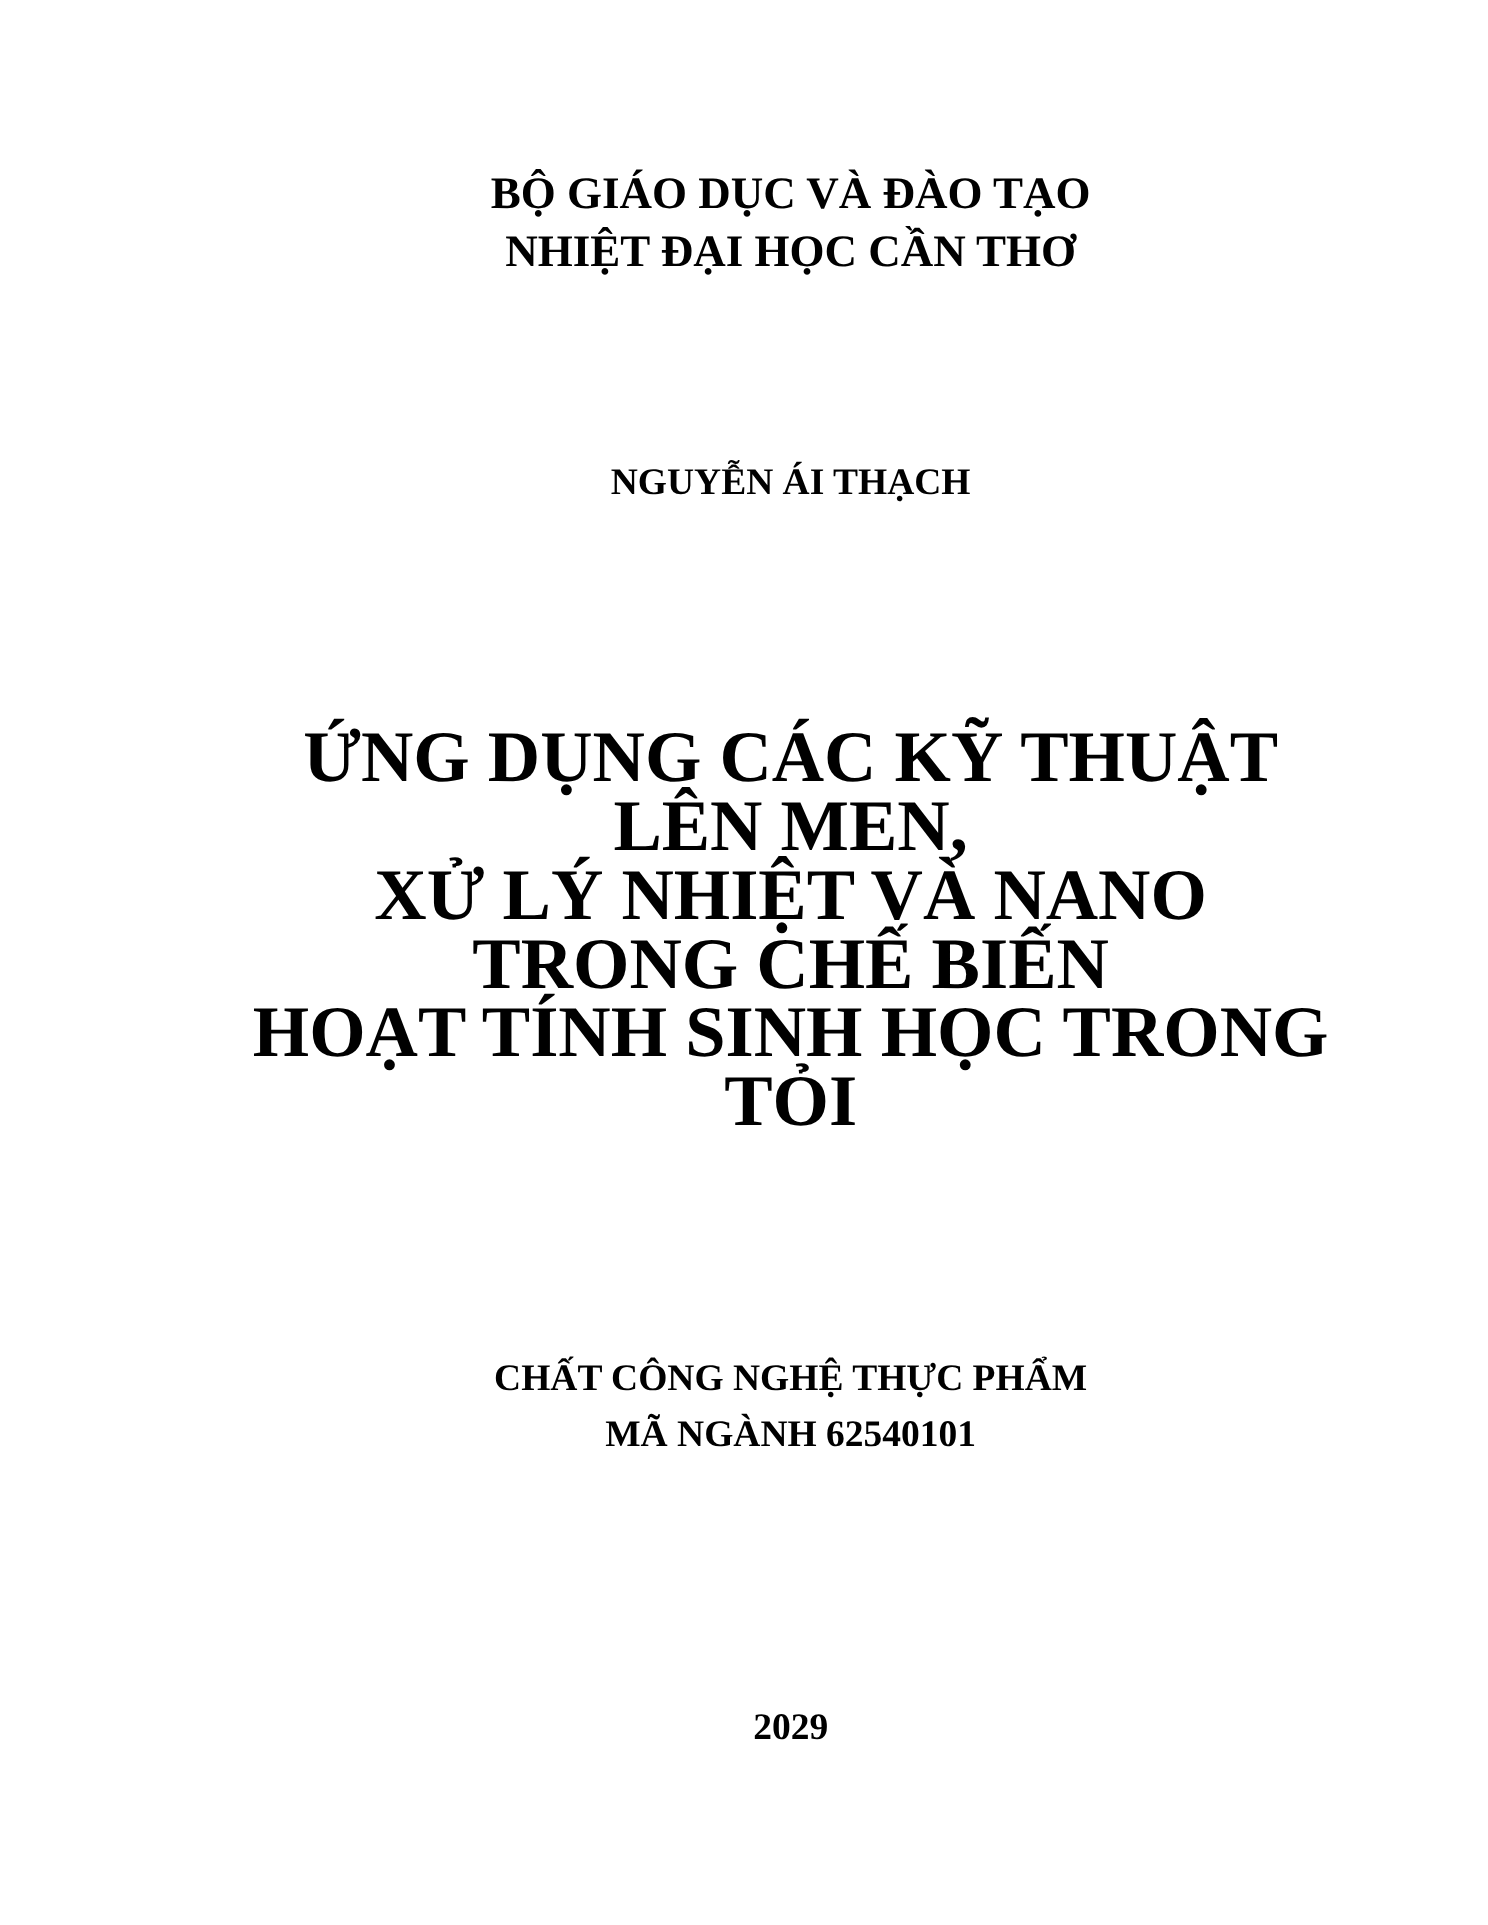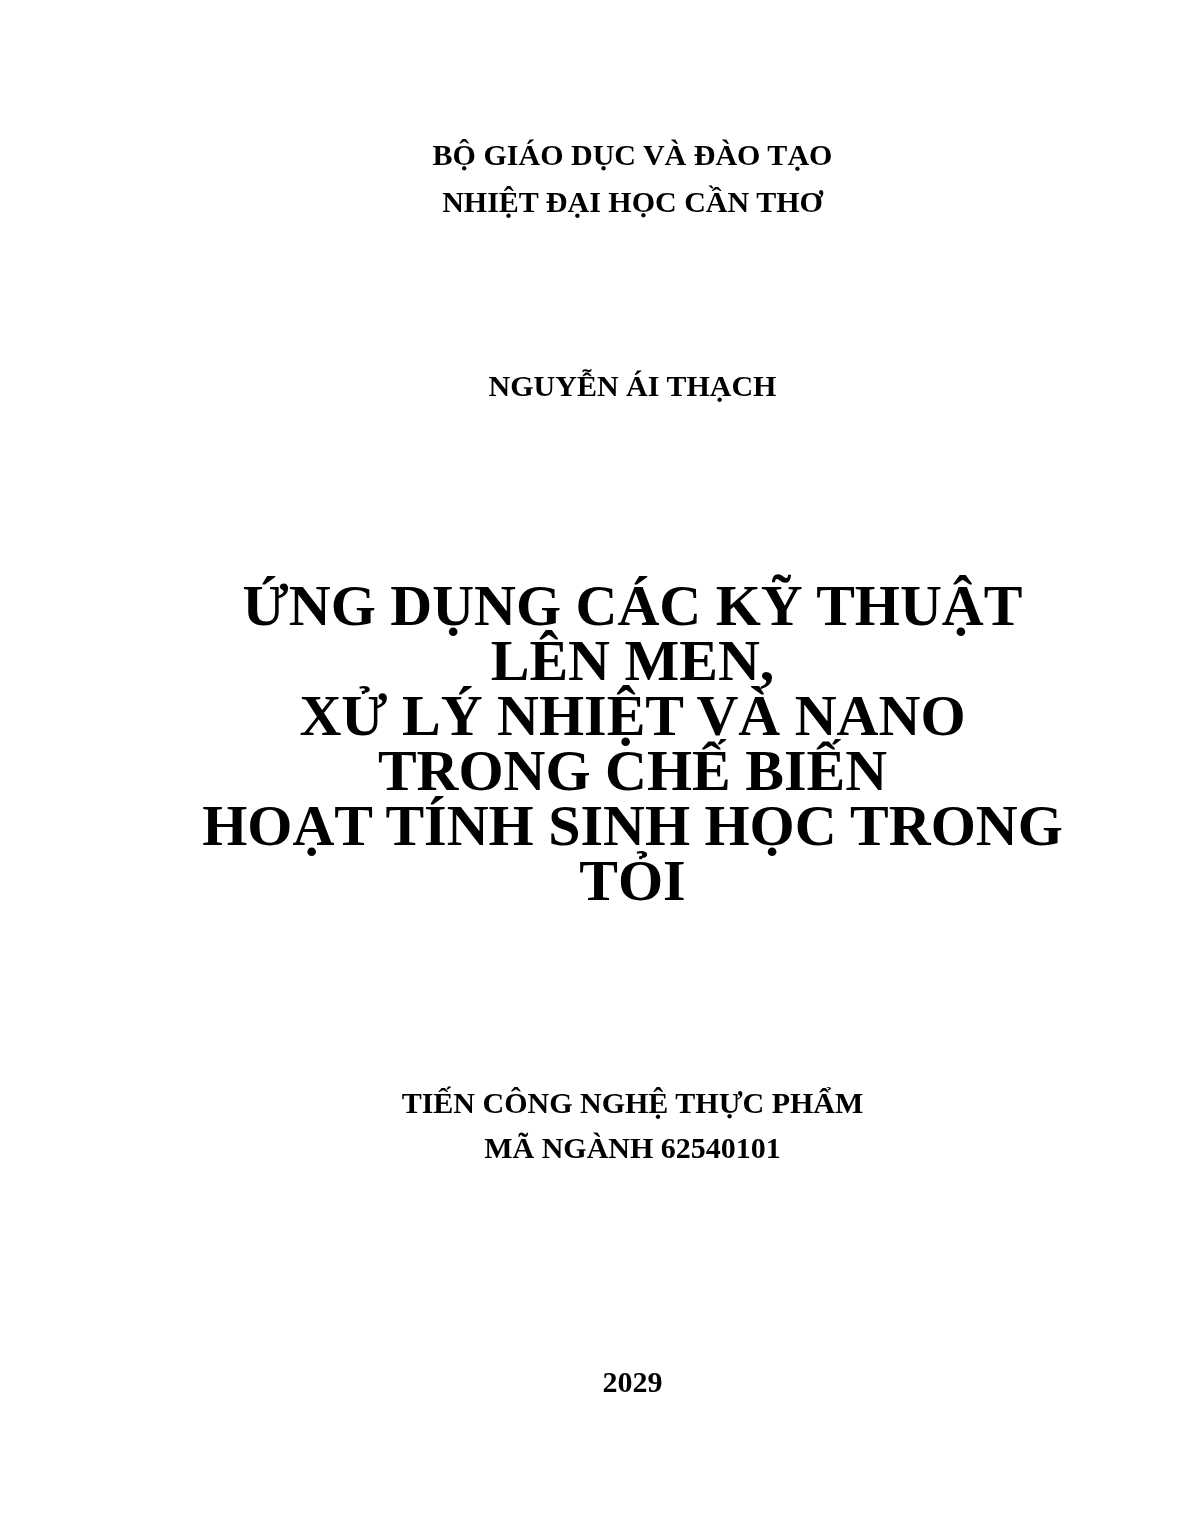--- a/index.html
+++ b/index.html
@@ -21,21 +21,21 @@
   .content-col {
     position: absolute;
     left: 190px;
     width: 885px;
     text-align: center;
     font-weight: bold;
     color: #000000;
   }
   .org-block {
     top: 131px;
-    font-size: 30px;
+    font-size: 36px;
     line-height: 47px;
   }
   .author-block {
     top: 362px;
     font-size: 30px;
     line-height: 47px;
   }
   .title-block {
     top: 578px;
     font-size: 58px;
@@ -66,21 +66,21 @@
     <div>NGUYỄN ÁI THẠCH</div>
   </div>
 
   <div class="content-col title-block">
     <div>ỨNG DỤNG CÁC KỸ THUẬT LÊN MEN,</div>
     <div>XỬ LÝ NHIỆT VÀ NANO TRONG CHẾ BIẾN</div>
     <div>HOẠT TÍNH SINH HỌC TRONG TỎI</div>
   </div>
 
   <div class="content-col degree-block">
-    <div>TIẾN CÔNG NGHỆ THỰC PHẨM</div>
+    <div>CHẤT CÔNG NGHỆ THỰC PHẨM</div>
     <div>MÃ NGÀNH 62540101</div>
   </div>
 
   <div class="content-col year-block">
     <div>2029</div>
   </div>
 
 </div>
 
 </body></html>

